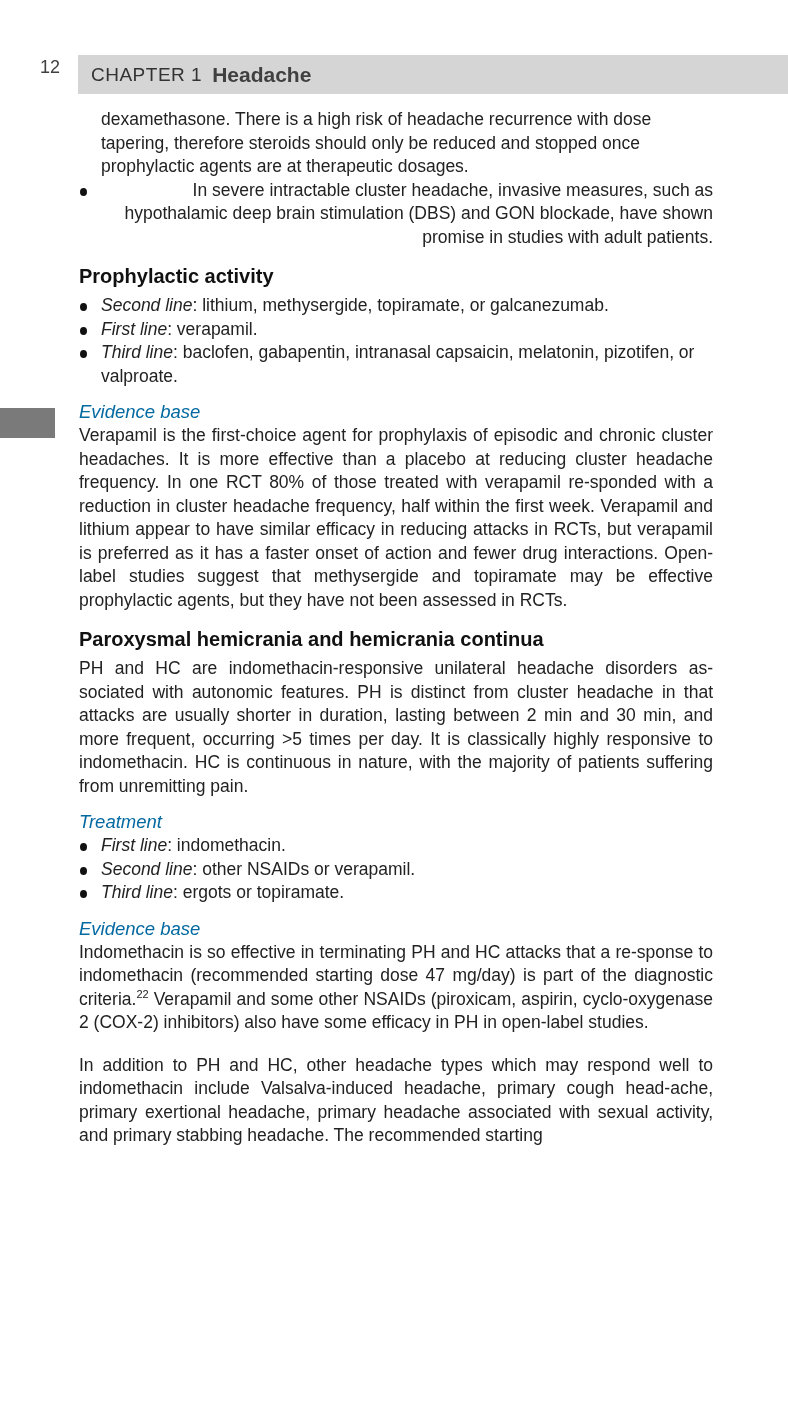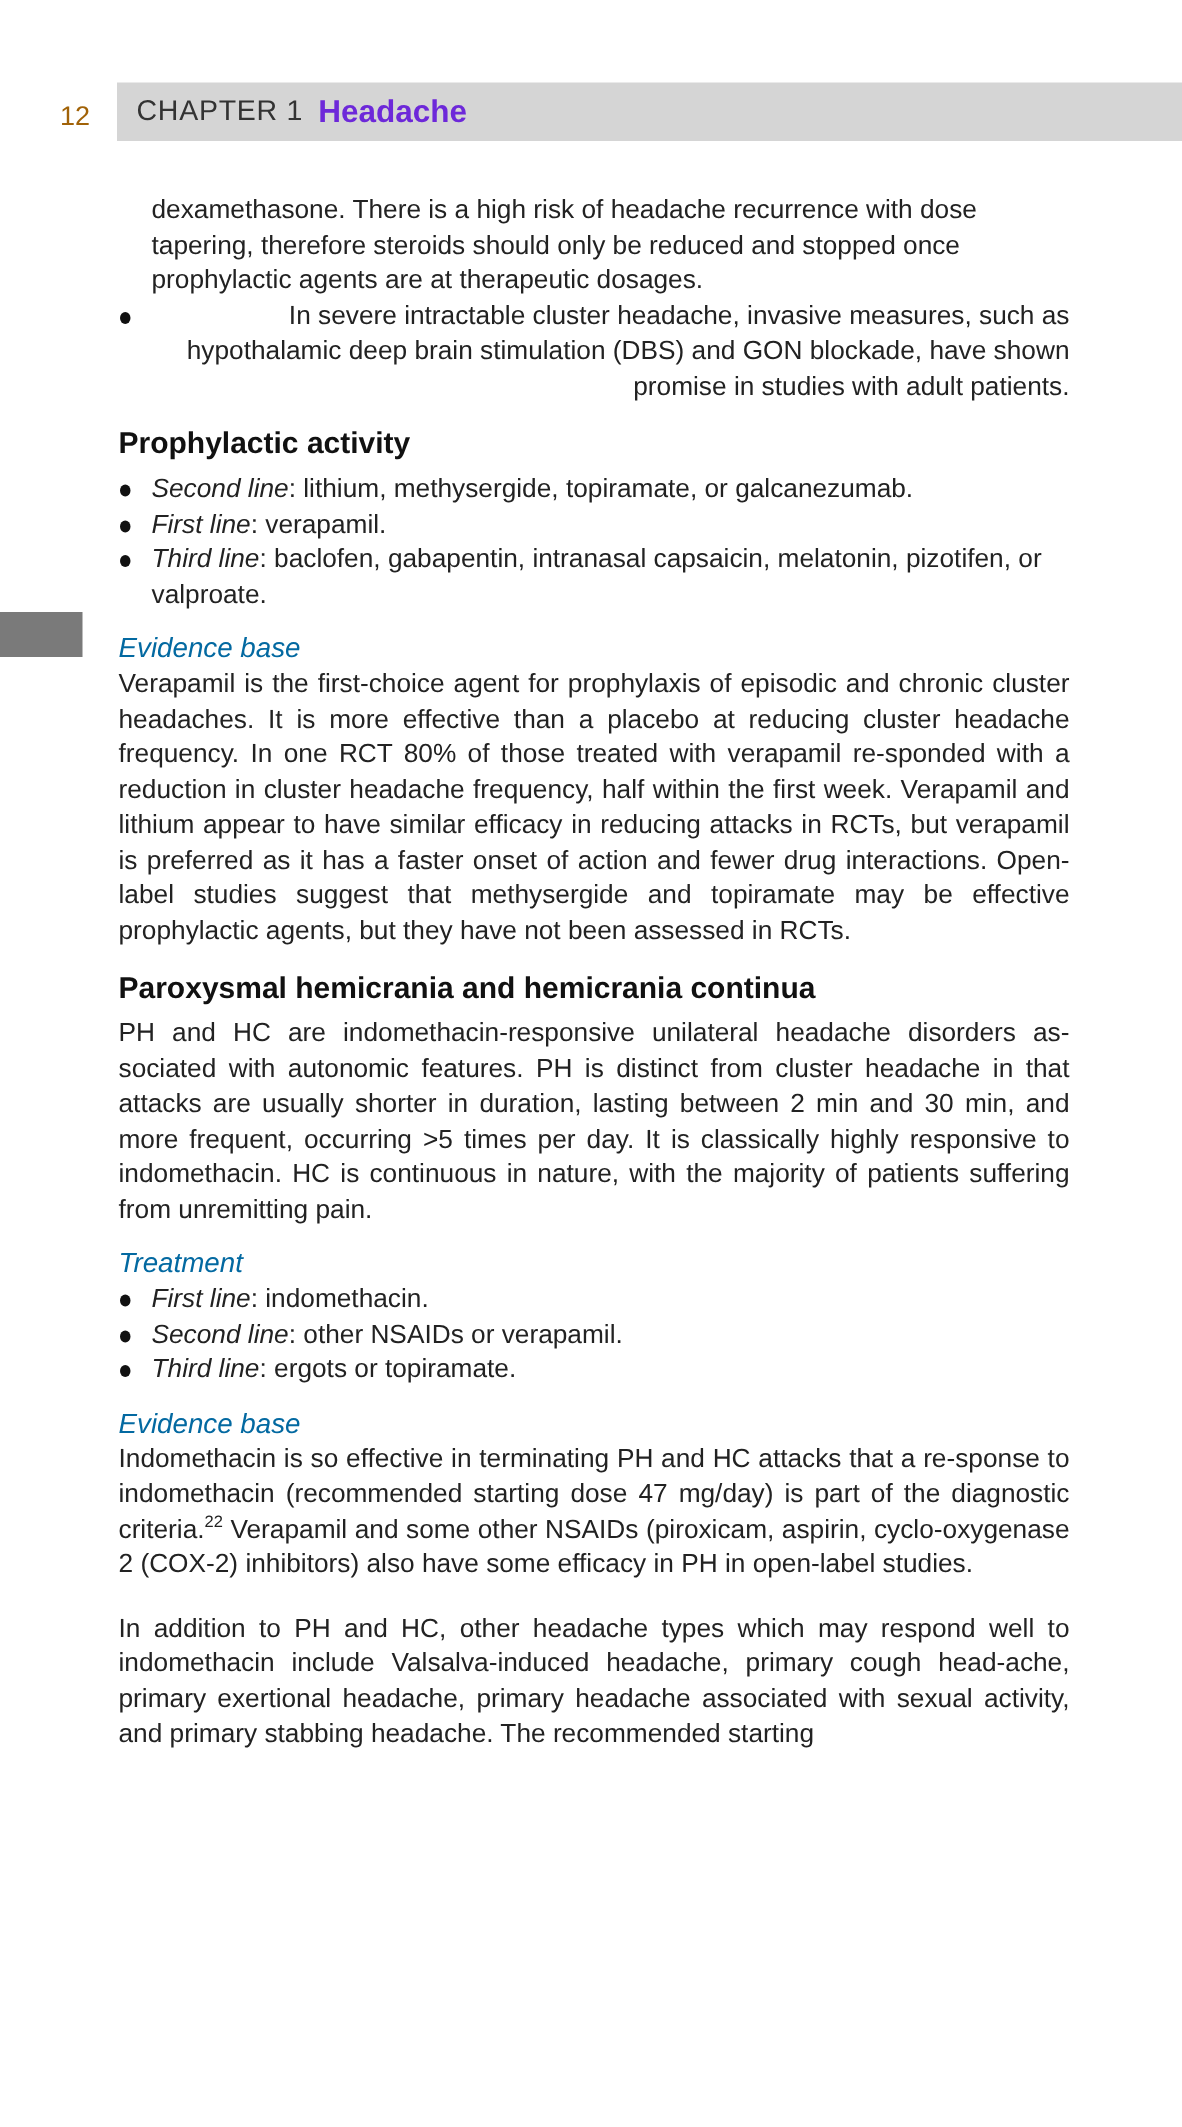--- a/index.html
+++ b/index.html
@@ -1,39 +1,39 @@
 <!DOCTYPE html>
 <html><head>
   <meta charset="utf-8">
   <style>
     html, body { margin: 0; padding: 0; background: #ffffff; }
     body {
       width: 788px; height: 1418px; position: relative; overflow: hidden;
       font-family: "Liberation Sans", sans-serif; color: #1a1a1a;
     }
     .page-number {
-      position: absolute; left: 40px; top: 67px; font-size: 18px; color: #a16207;
+      position: absolute; left: 40px; top: 57px; font-size: 18px; color: #404040;
       font-family: "Liberation Sans", sans-serif;
     }
     .header-bar {
       position: absolute; left: 78px; top: 55px; width: 768px; height: 39px;
       background: #d5d5d5; display: flex; align-items: center;
     }
     .chapter-label {
       margin-left: 13px; font-size: 19px; letter-spacing: 0.5px; color: #333;
       font-weight: normal;
     }
     .chapter-title {
-      margin-left: 10px; font-size: 21px; font-weight: bold; color: #6d28d9;
+      margin-left: 10px; font-size: 21px; font-weight: bold; color: #404040;
     }
     .side-tab {
       position: absolute; left: 0; top: 408px; width: 55px; height: 30px; background: #7a7a7a;
     }
     .content {
-      position: absolute; left: 79px; top: 128px; width: 634px;
+      position: absolute; left: 79px; top: 108px; width: 634px;
       font-size: 17.5px; line-height: 23.5px; color: #222;
     }
     p { margin: 0; text-align: justify; }
     .para-indent { padding-left: 22px; text-align: left; }
     ul { list-style: none; margin: 0; padding: 0; }
     li { position: relative; padding-left: 22px; }
     li::before {
       content: ""; position: absolute; left: 1px; top: 9px; width: 7px; height: 8px;
       border-radius: 50%; background: #111;
     }

